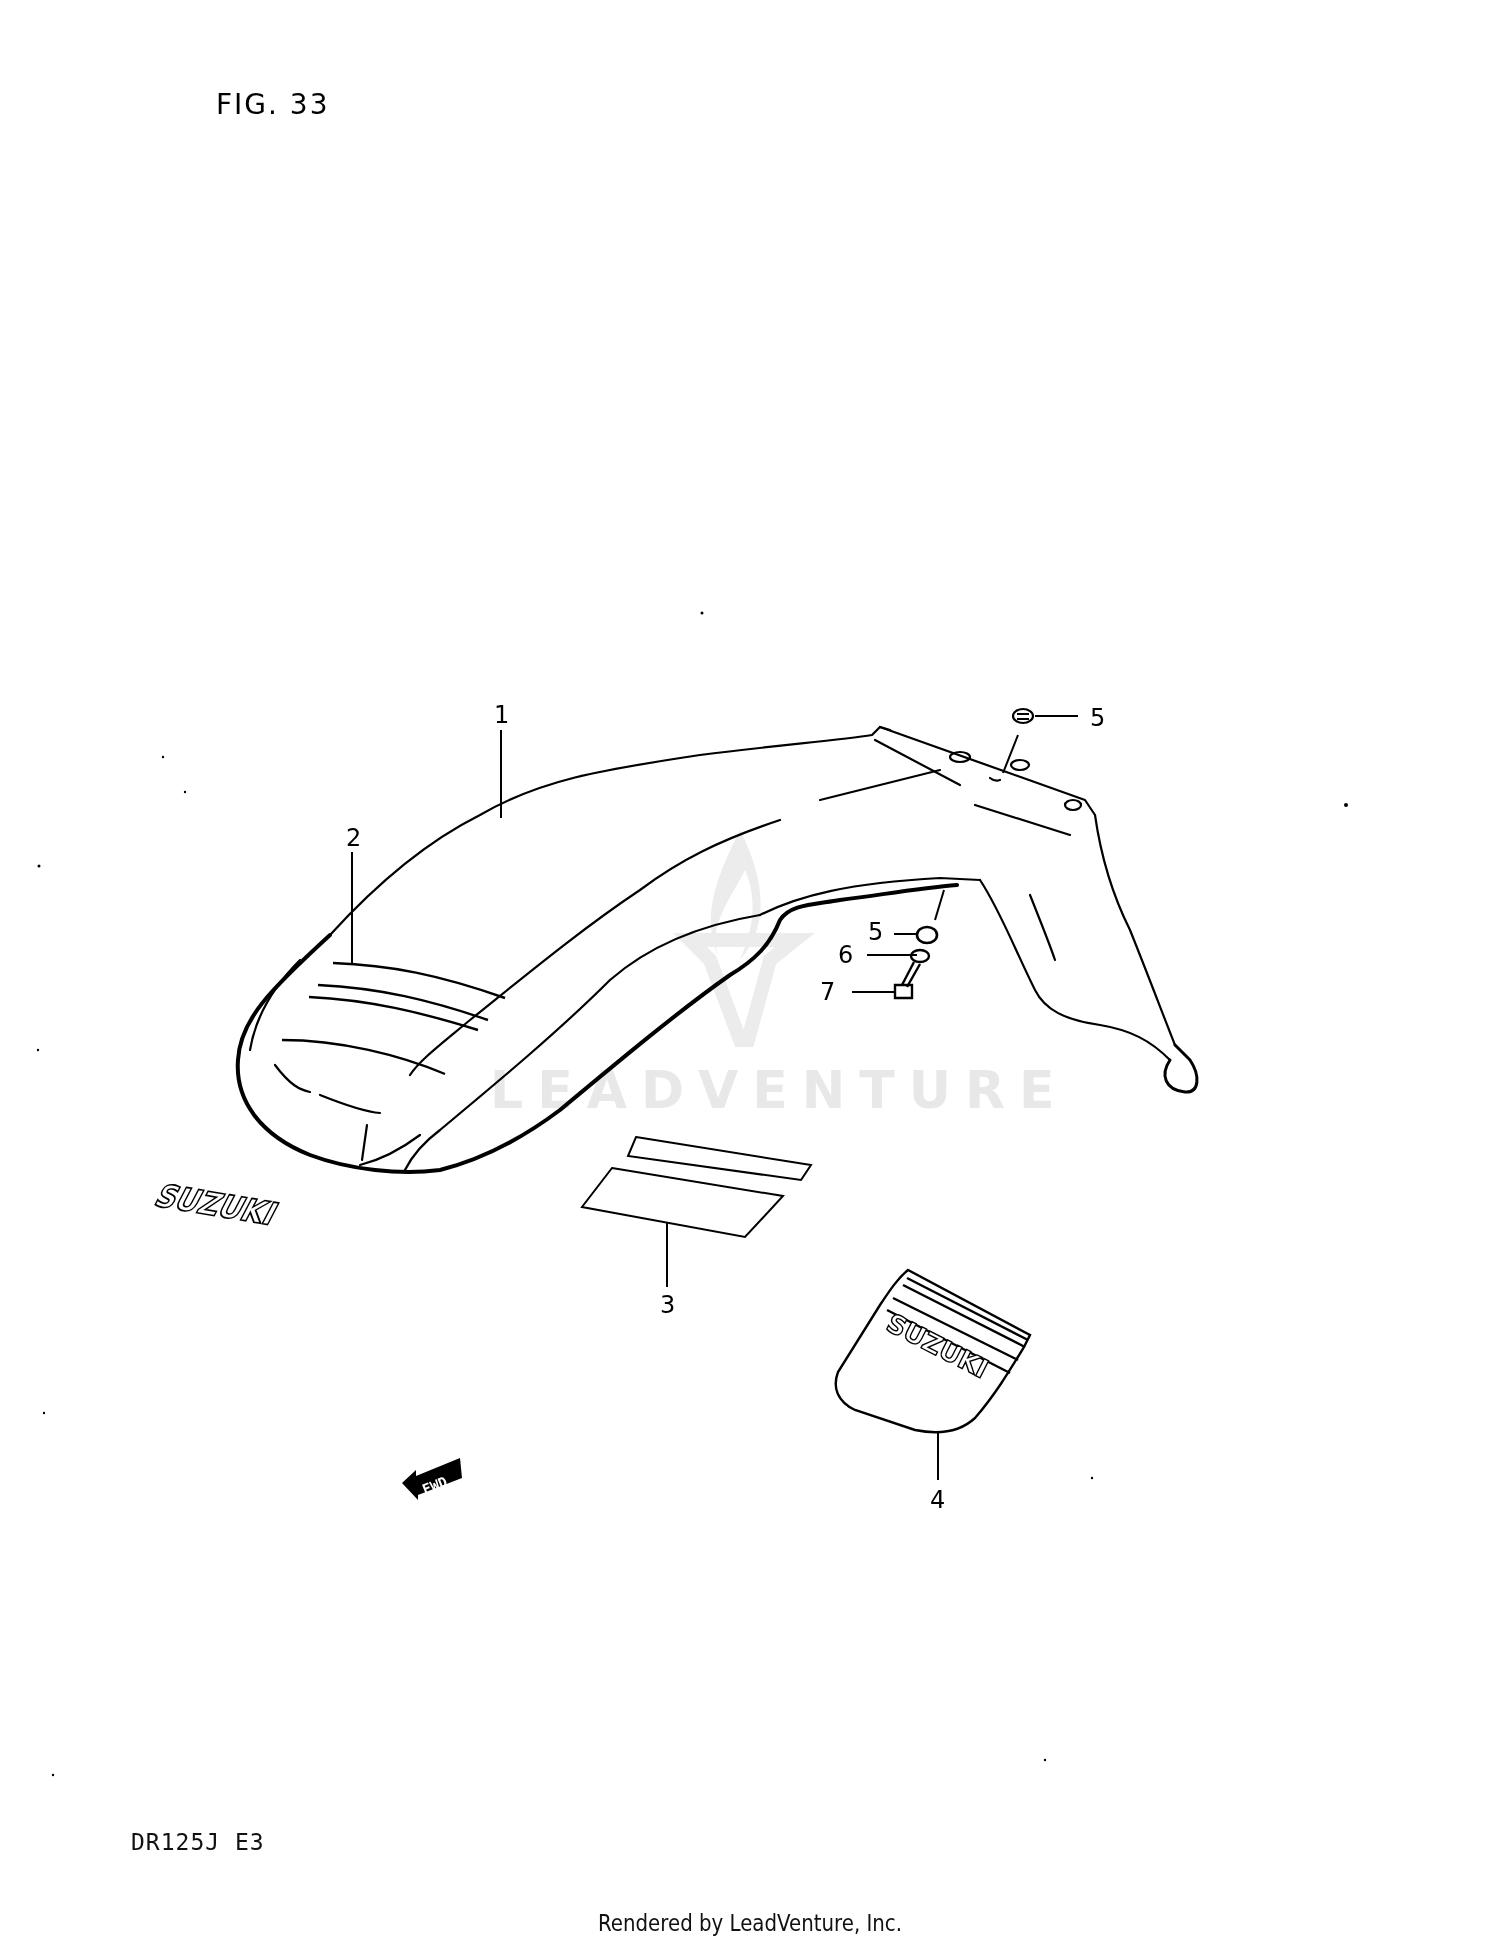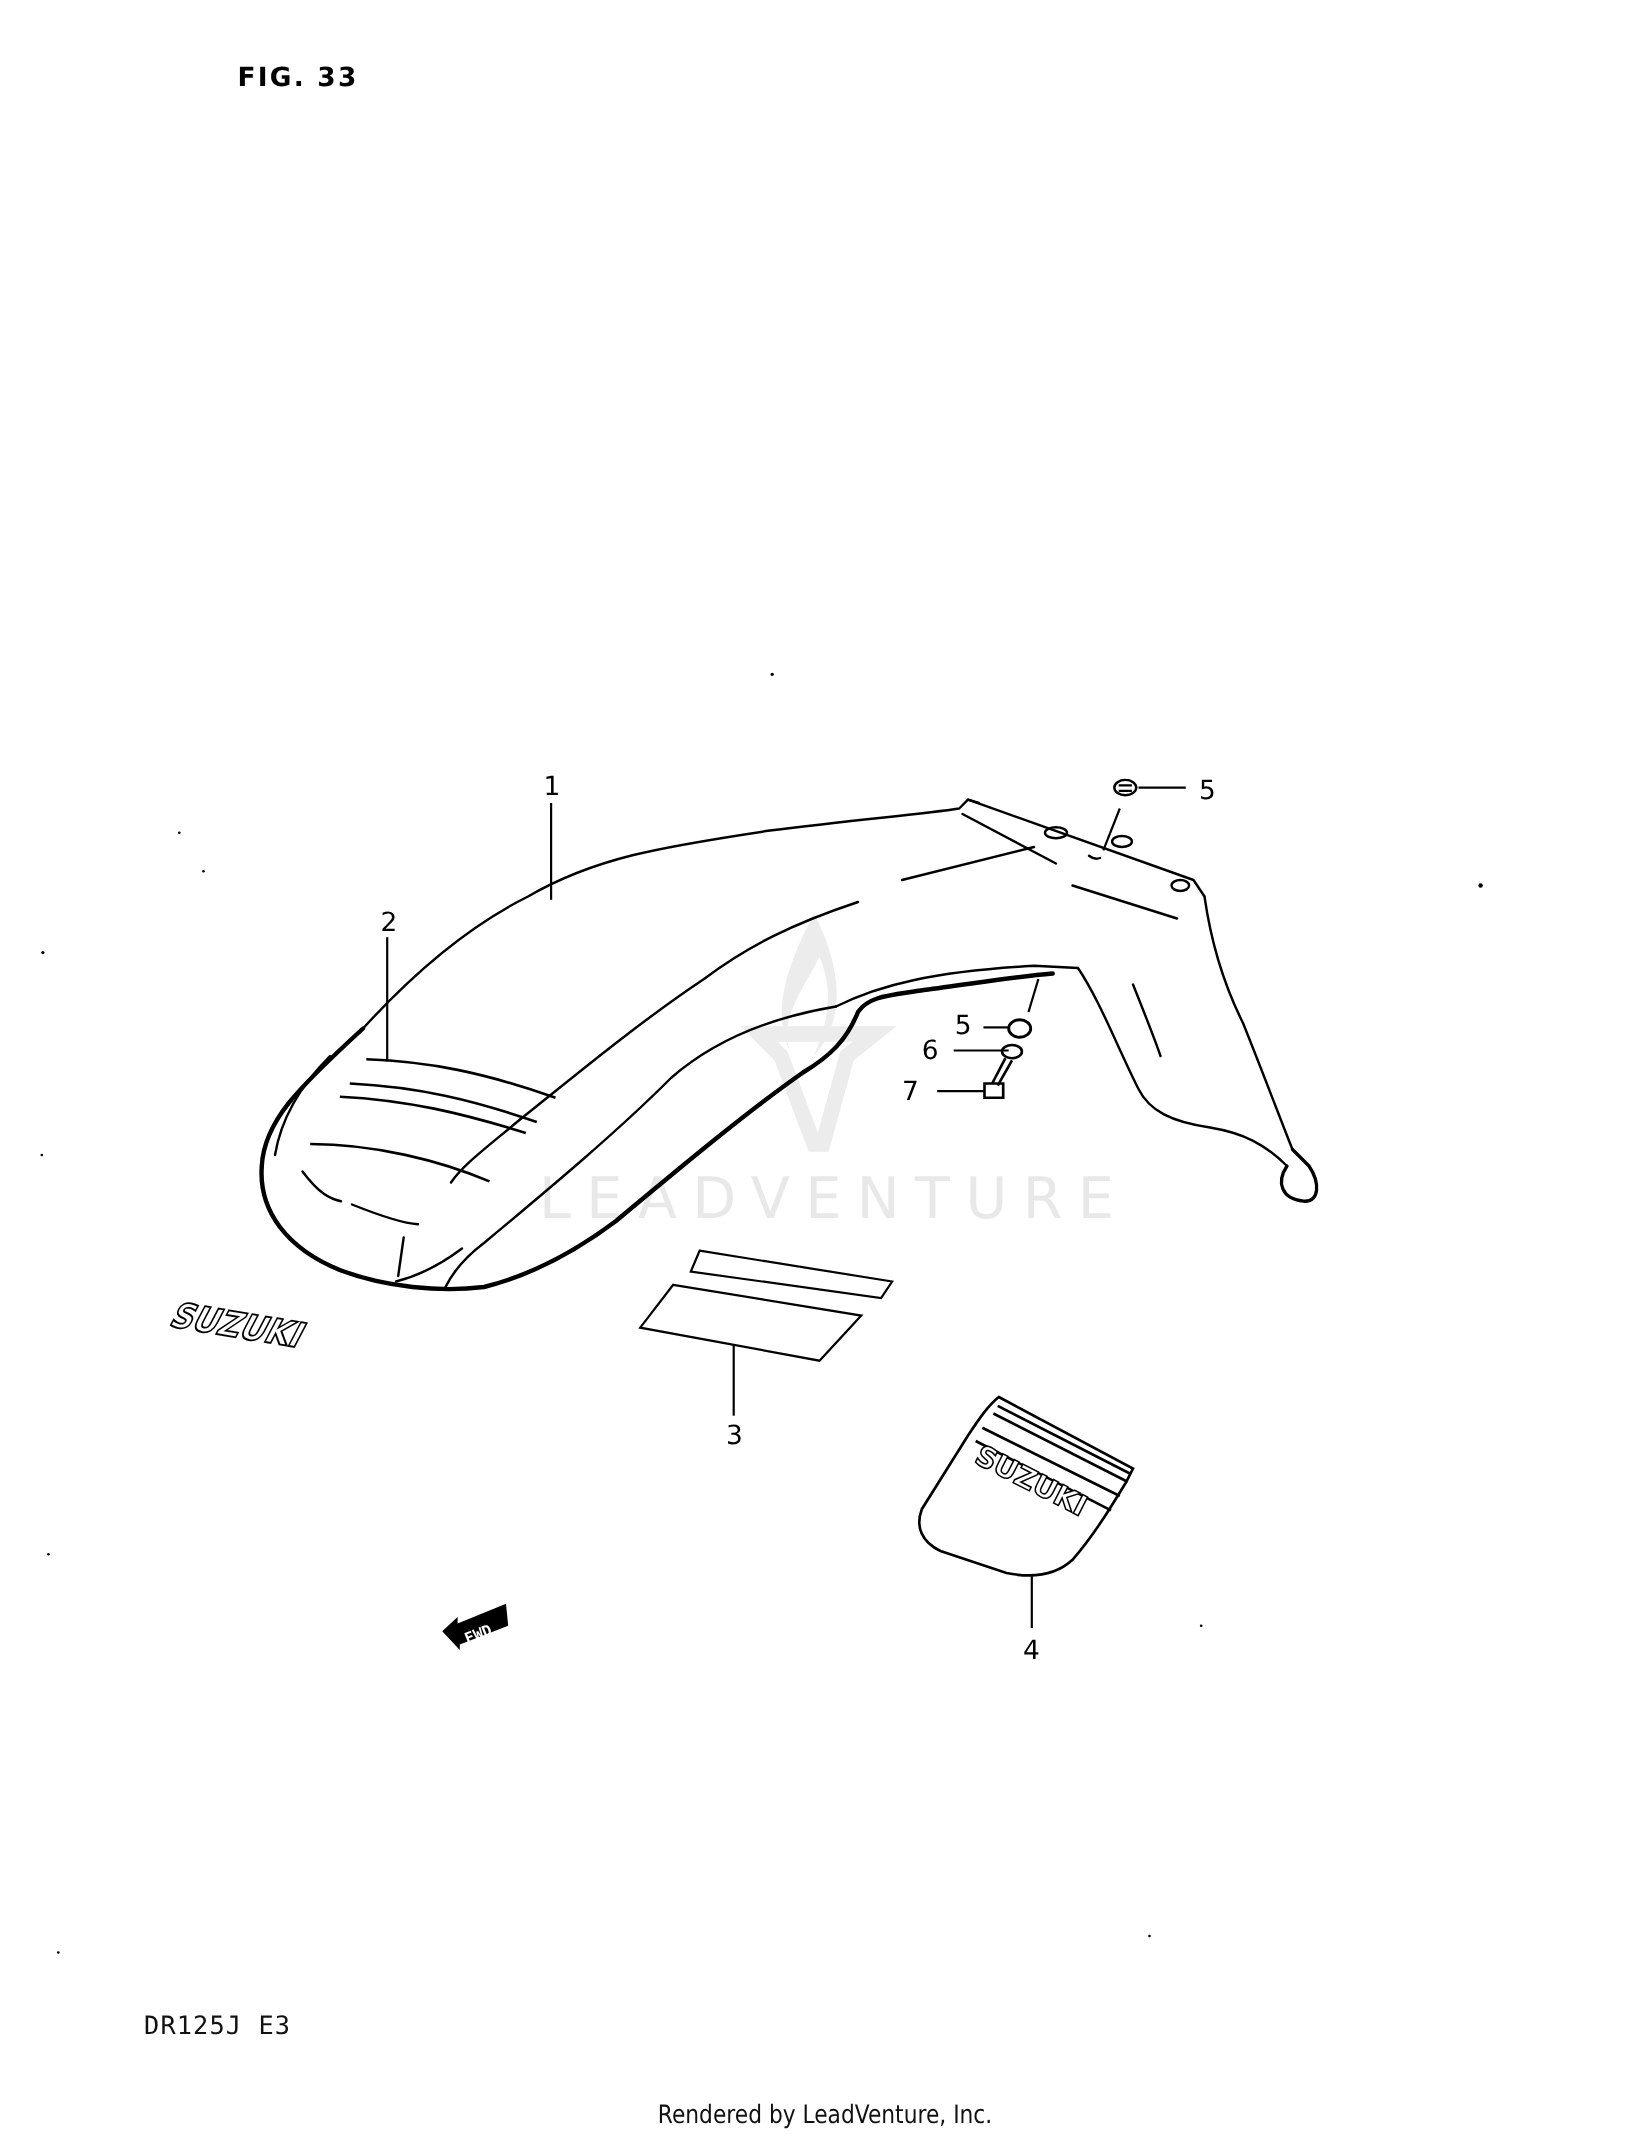--- a/index.html
+++ b/index.html
@@ -1,22 +1,22 @@
 <!DOCTYPE html>
 <html><head>
 <meta charset="utf-8">
 <style>
   html,body{margin:0;padding:0;background:#fff;}
   body{width:1500px;height:1948px;position:relative;overflow:hidden;font-family:"Liberation Sans",sans-serif;}
   .abs{position:absolute;}
-  #fig-title{left:216px;top:56px;font-family:"DejaVu Sans",sans-serif;font-weight:bold;font-size:24px;letter-spacing:2px;color:#000;}
+  #fig-title{left:216px;top:88px;font-family:"DejaVu Sans",sans-serif;font-weight:normal;font-size:28px;letter-spacing:2px;color:#000;}
   .callout{position:absolute;font-family:"DejaVu Sans",sans-serif;font-size:24px;color:#000;line-height:1;}
   #model-code{left:131px;top:1829px;font-family:"DejaVu Sans Mono",monospace;font-size:23px;color:#111;letter-spacing:1px;}
   #footer{left:0;width:1500px;top:1910px;text-align:center;font-family:"DejaVu Sans",sans-serif;font-size:23px;color:#111;transform:scaleX(0.86);}
-  #watermark-text{left:490px;top:1060px;font-family:"DejaVu Sans",sans-serif;font-weight:normal;font-size:52px;letter-spacing:14px;color:#e8e8e8;}
+  #watermark-text{left:490px;top:1060px;font-family:"DejaVu Sans",sans-serif;font-weight:bold;font-size:52px;letter-spacing:14px;color:#e8e8e8;}
   svg{position:absolute;left:0;top:0;}
 </style>
 </head>
 <body>
 
 <div id="fig-title" class="abs">FIG. 33</div>
 
 <div id="watermark-text" class="abs">LEADVENTURE</div>
 
 <svg width="1500" height="1948" viewBox="0 0 1500 1948">

